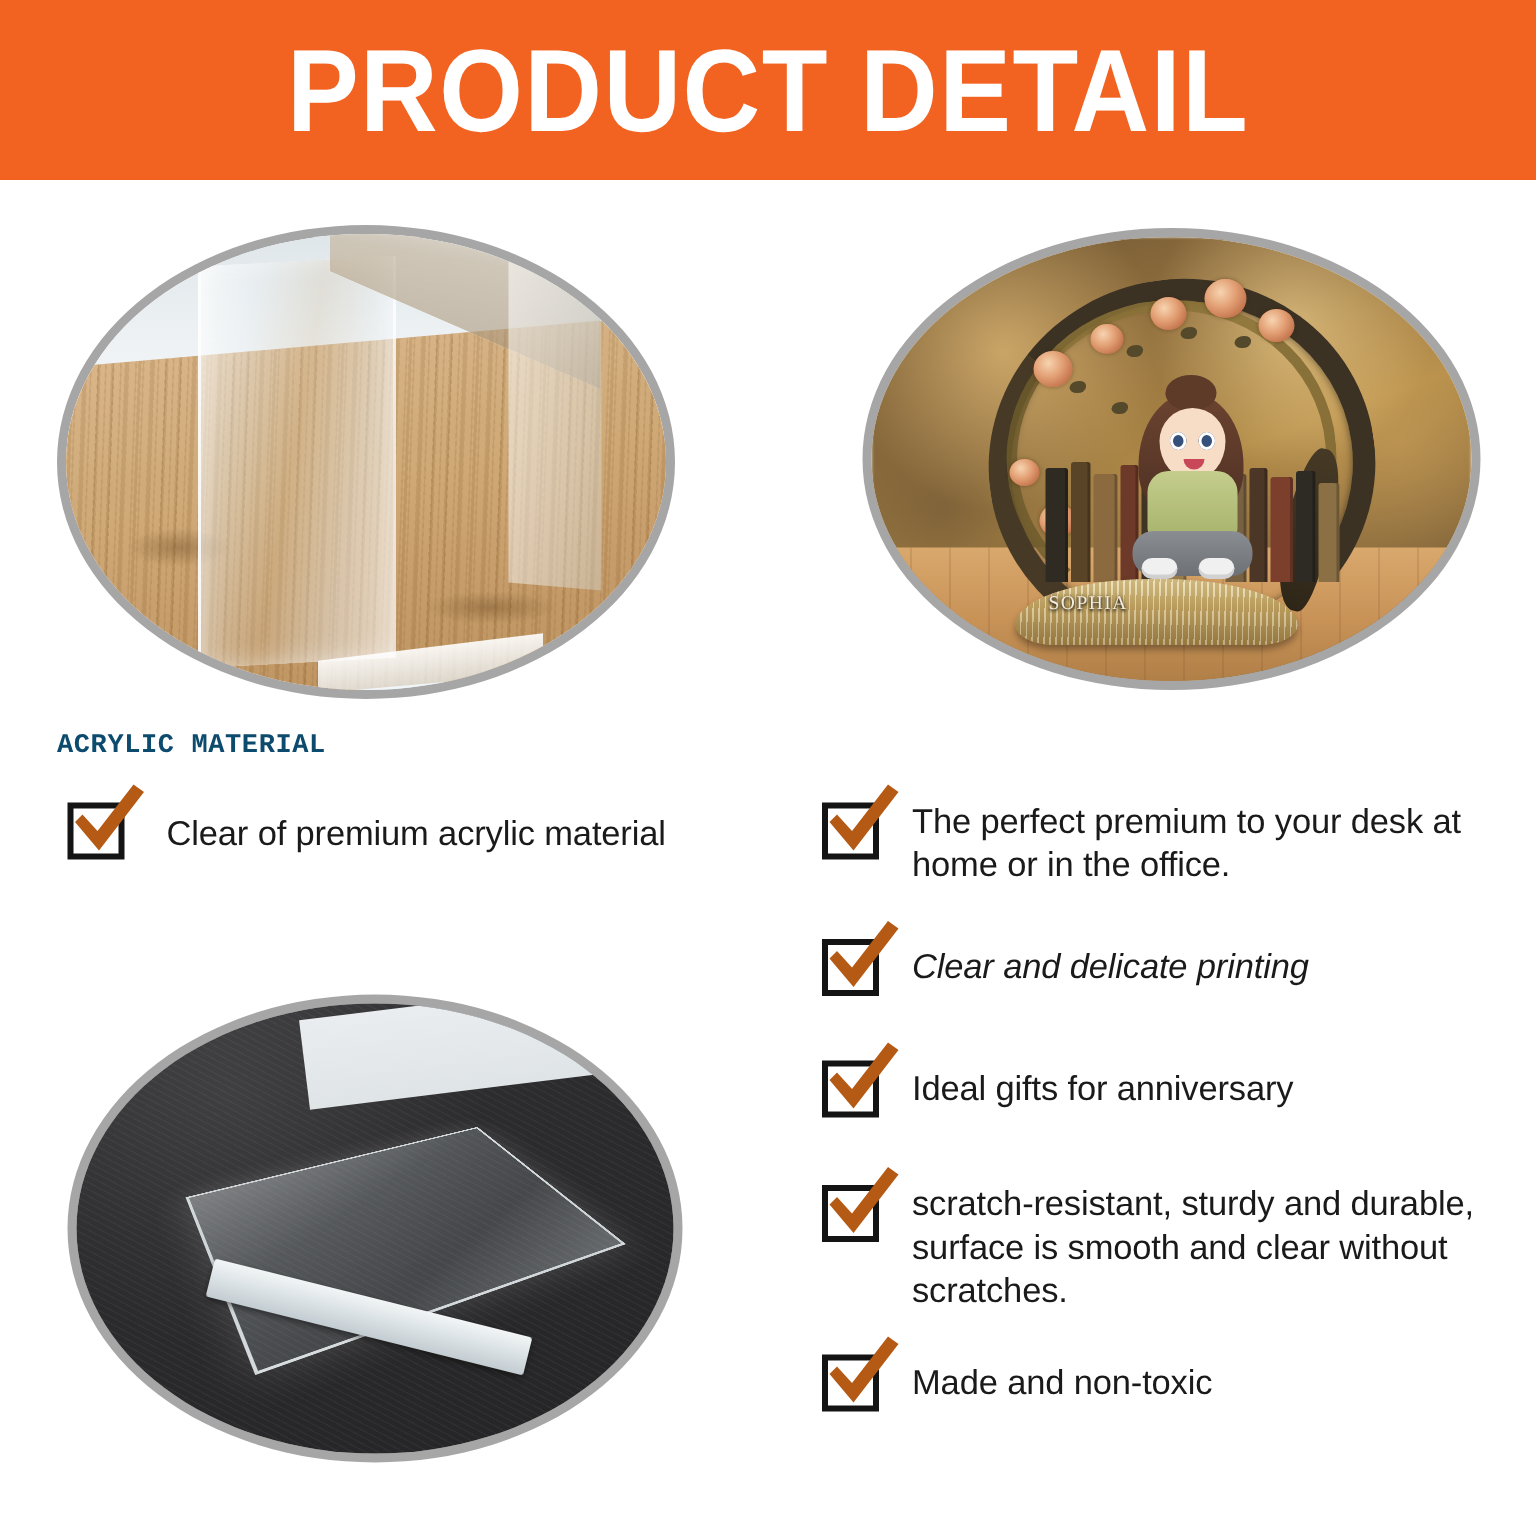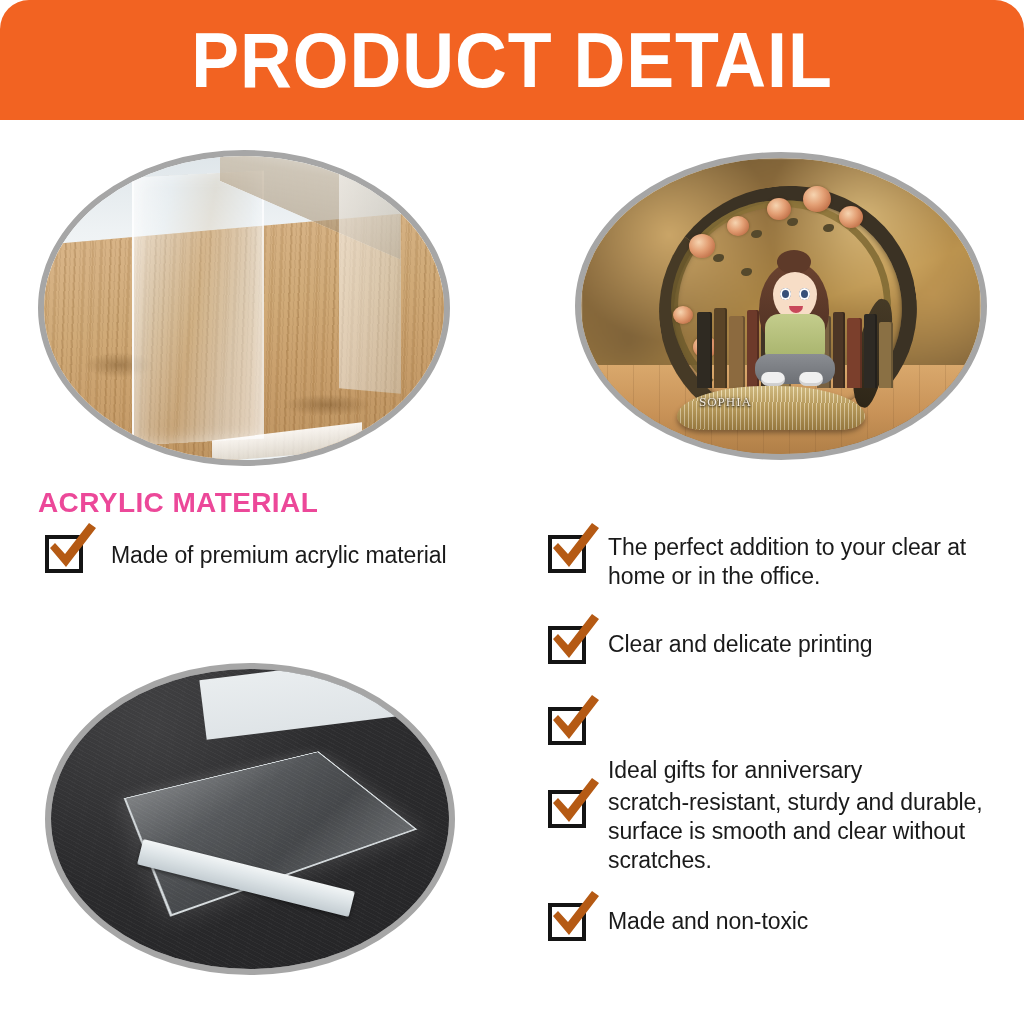--- a/index.html
+++ b/index.html
@@ -14,21 +14,20 @@
     font-family: "Liberation Sans", sans-serif;
     overflow: hidden;
     position: relative;
   }
   #page {
     position: relative;
     width: 1024px;
     height: 1024px;
     background: #ffffff;
     overflow: hidden;
-    border-radius: 29px;
   }
 
   
   .header-band {
     position: absolute;
     left: 0;
     top: 0;
     width: 1024px;
     height: 120px;
     background: #F26322;
@@ -314,24 +313,24 @@
     color: #B55A14;
     font-family: "Liberation Sans", sans-serif;
     font-weight: bold;
     font-size: 27px;
     white-space: nowrap;
   }
 
   
   .col-heading {
     position: absolute;
-    color: #ec4899;
-    font-family: Liberation Sans, sans-serif;
+    color: #0c4a6e;
+    font-family: Liberation Mono, monospace;
     font-weight: bold;
-    font-size: 28px;
+    font-size: 18px;
     letter-spacing: 0.4px;
     white-space: nowrap;
   }
   #heading-acrylic-material { left: 38px; top: 487px; }
   #heading-perfect-gift { left: 546px; top: 478px; }
 
   .feature-item { position: absolute; }
   .check-box {
     position: absolute;
     left: 0; top: 0;
@@ -354,23 +353,23 @@
     font-size: 23px;
     line-height: 29px;
     letter-spacing: -0.1px;
   }
   #feature-left-0 { left: 45px; top: 535px; }
   #feature-left-0 .feature-text { left: 66px; top: 6px; width: 440px; }
 
   #feature-right-0 { left: 548px; top: 535px; }
   #feature-right-0 .feature-text { width: 400px; top: -2px; }
   #feature-right-1 { left: 548px; top: 626px; }
-  #feature-right-1 .feature-text { width: 400px; top: 4px; }
+  #feature-right-1 .feature-text { width: 400px; top: 4px; font-style: italic; }
   #feature-right-2 { left: 548px; top: 707px; }
-  #feature-right-2 .feature-text { width: 400px; top: 4px; margin-top: 45px; }
+  #feature-right-2 .feature-text { width: 400px; top: 4px; }
   #feature-right-3 { left: 548px; top: 790px; }
   #feature-right-3 .feature-text { width: 420px; top: -2px; }
   #feature-right-4 { left: 548px; top: 903px; }
   #feature-right-4 .feature-text { width: 400px; top: 4px; }
 </style>
 </head>
 <body>
 
 <div id="page">
 
@@ -458,30 +457,30 @@
   </div>
 
 
   <div class="col-heading" id="heading-acrylic-material">ACRYLIC MATERIAL</div>
 
   <div class="feature-item" id="feature-left-0">
     <div class="check-box"></div>
     <svg class="check-mark" viewBox="0 0 56 56">
       <path d="M6,29 L11,24 L21,35 L45,4 L52,9 L22,48 Z" fill="#B55A14"></path>
     </svg>
-    <div class="feature-text">Made of premium acrylic material</div>
+    <div class="feature-text">Clear of premium acrylic material</div>
   </div>
 
 
   <div class="feature-item" id="feature-right-0">
     <div class="check-box"></div>
     <svg class="check-mark" viewBox="0 0 56 56">
       <path d="M6,29 L11,24 L21,35 L45,4 L52,9 L22,48 Z" fill="#B55A14"></path>
     </svg>
-    <div class="feature-text">The perfect addition to your clear at home or in the office.</div>
+    <div class="feature-text">The perfect premium to your desk at home or in the office.</div>
   </div>
 
   <div class="feature-item" id="feature-right-1">
     <div class="check-box"></div>
     <svg class="check-mark" viewBox="0 0 56 56">
       <path d="M6,29 L11,24 L21,35 L45,4 L52,9 L22,48 Z" fill="#B55A14"></path>
     </svg>
     <div class="feature-text">Clear and delicate printing</div>
   </div>
 

